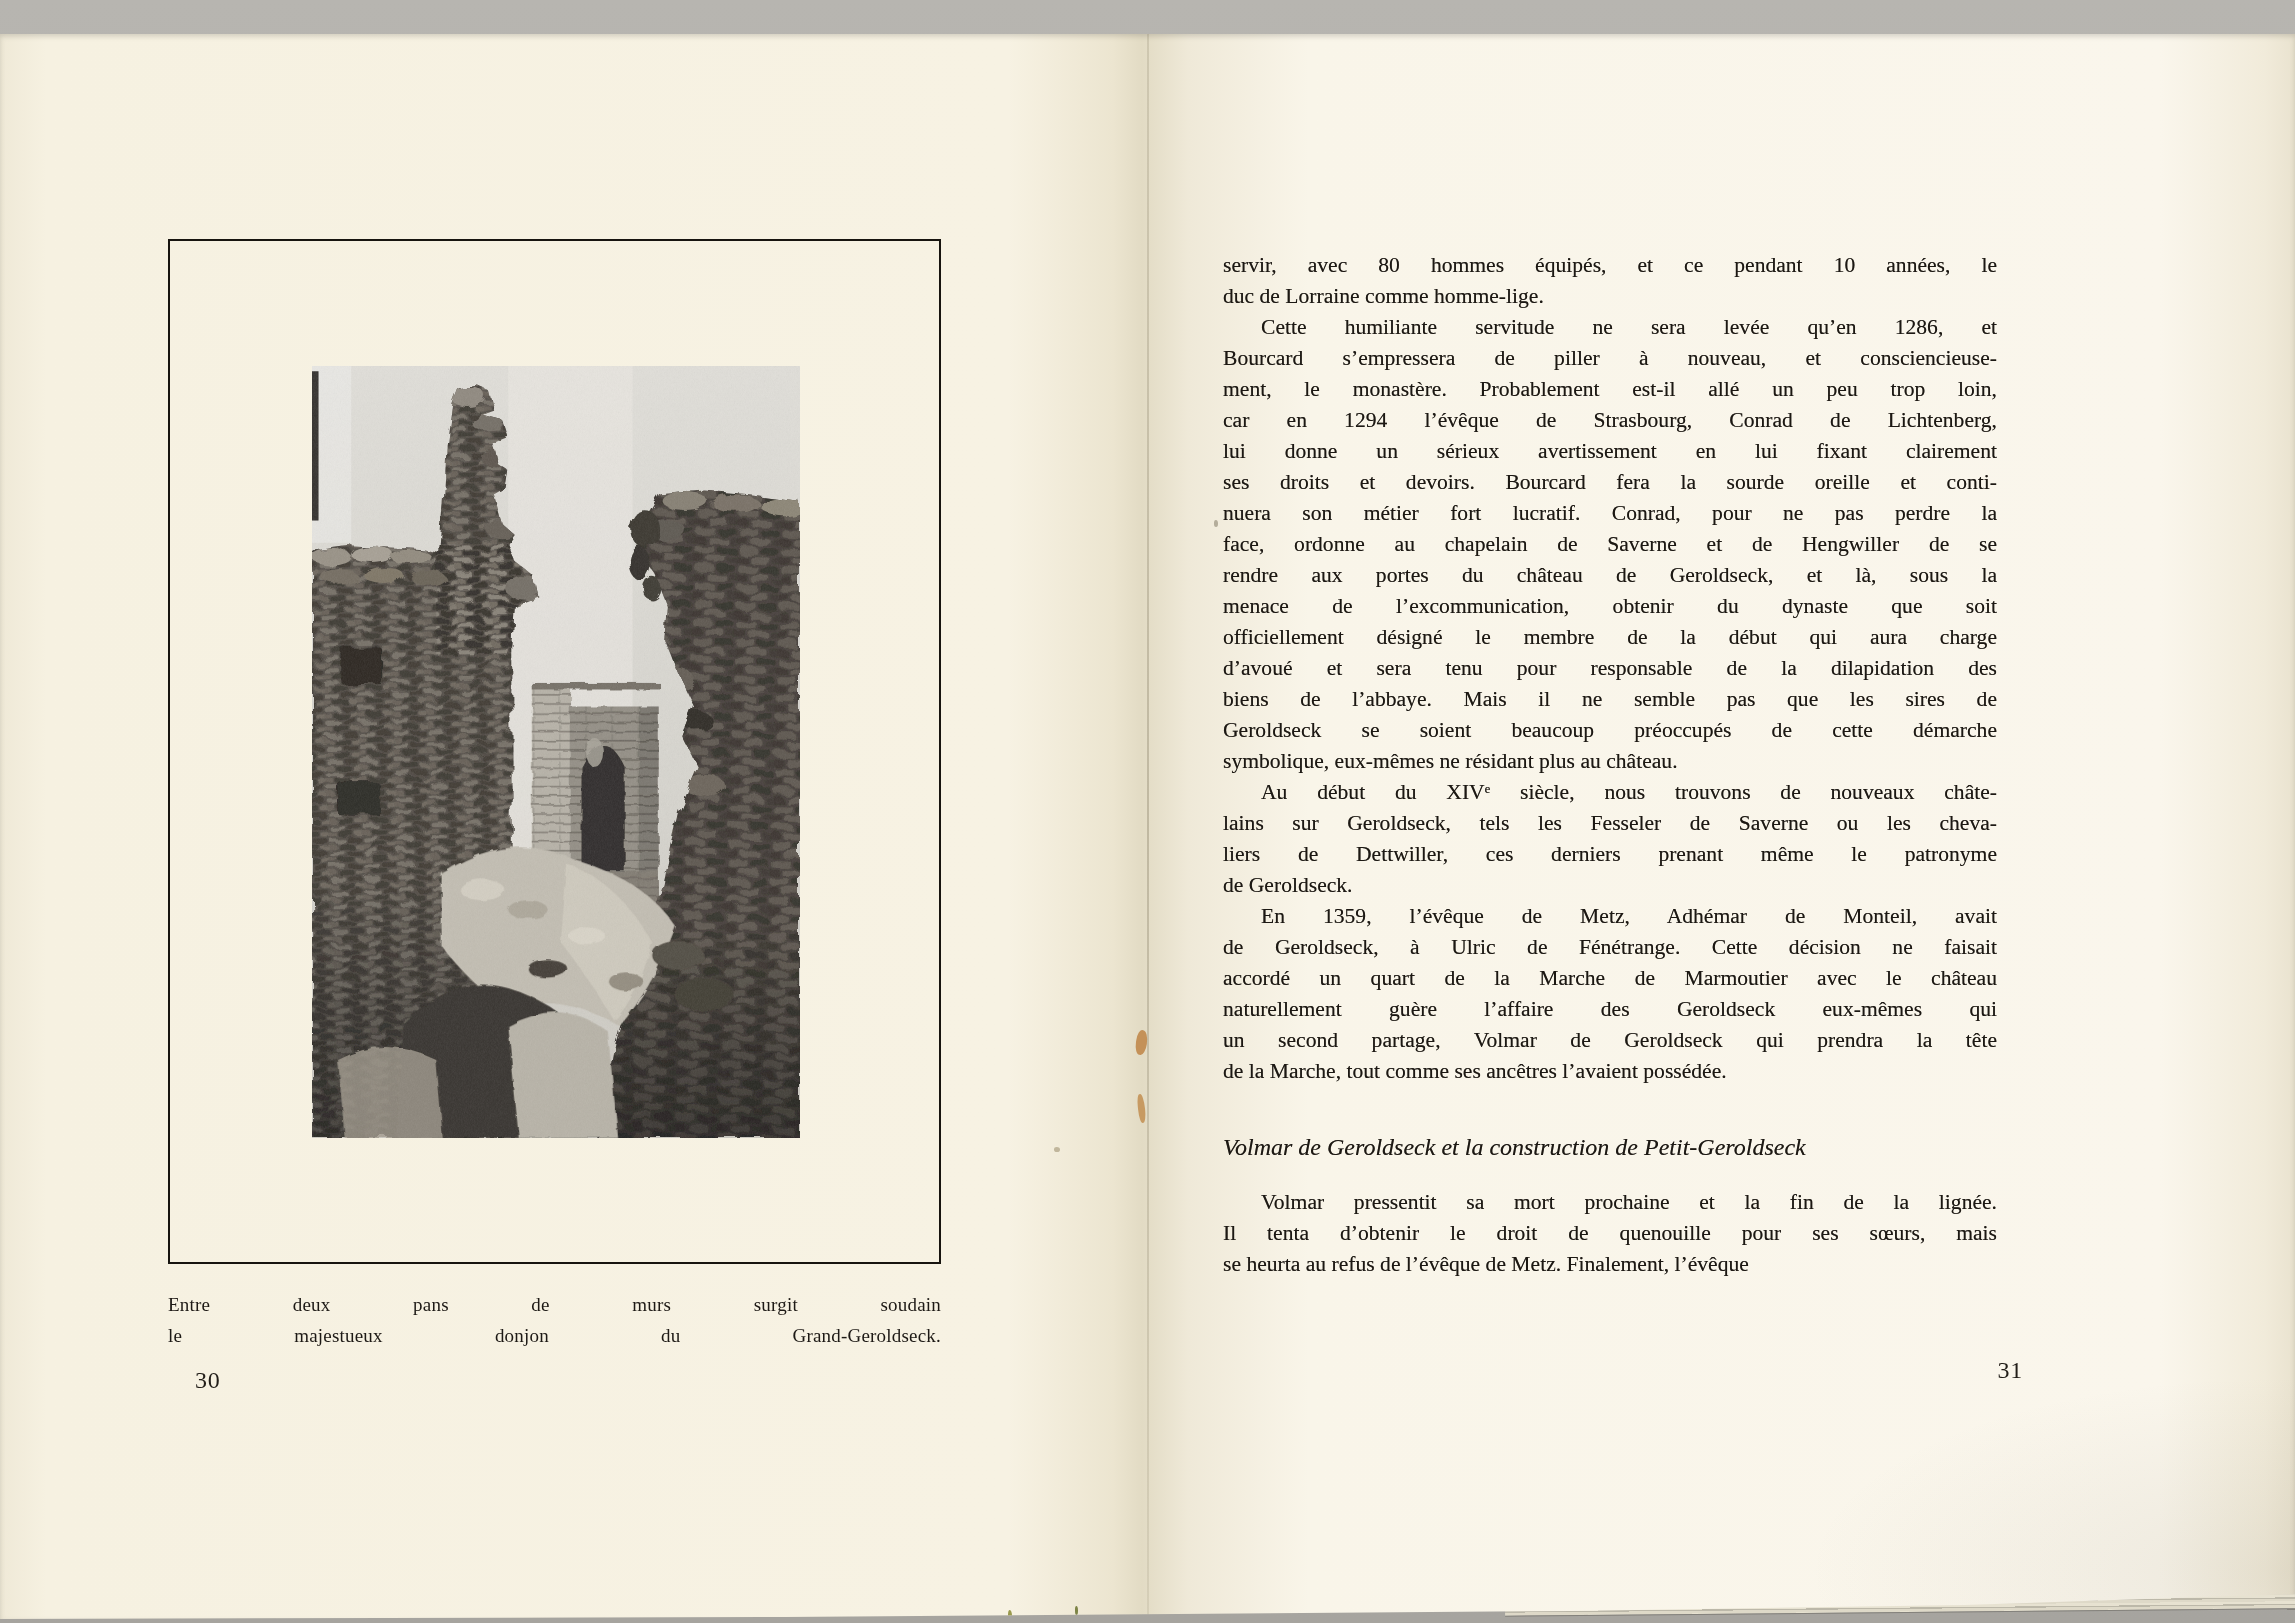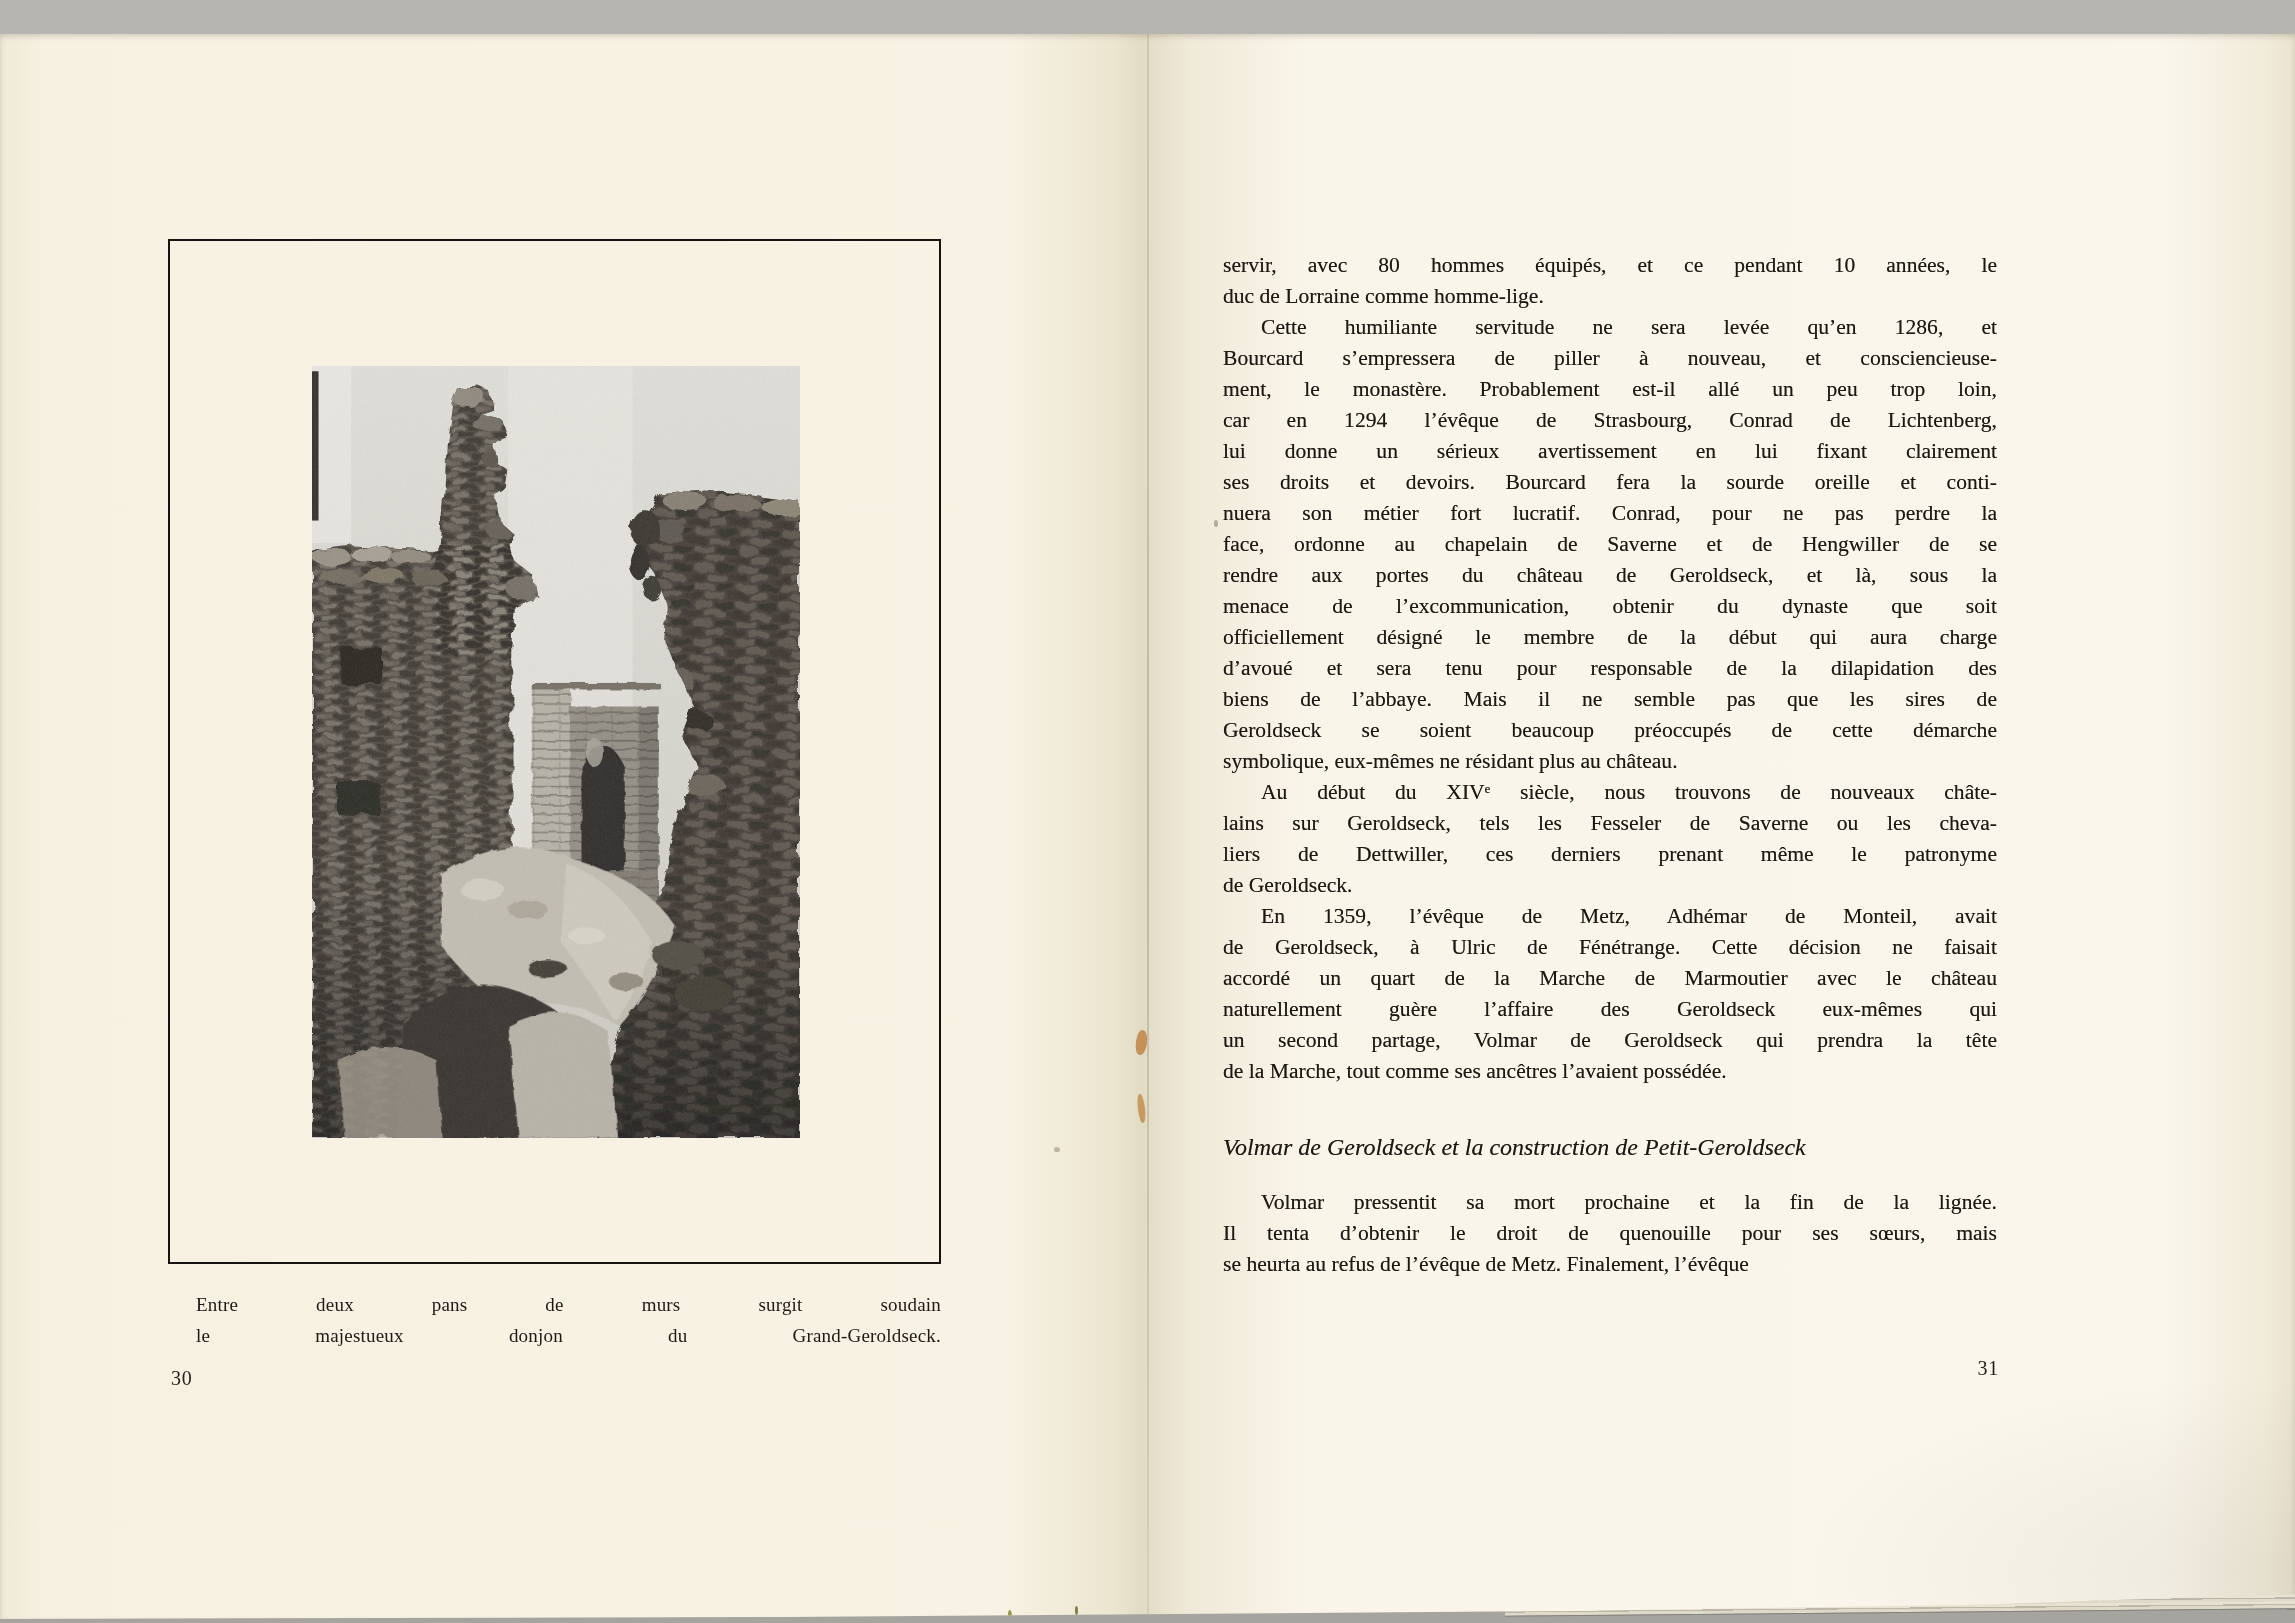--- a/index.html
+++ b/index.html
@@ -19,22 +19,22 @@
         box-shadow:0 -2px 0 rgba(82,79,73,.55), inset 0 2.6px 5.2px rgba(105,100,88,.25);
         clip-path:polygon(0px 0px,2295px 0px,2295px 1560px,1964px 1571px,1571px 1577px,785px 1583px,0px 1585px);}
   .fold-crease{position:absolute;left:1147px;top:0;width:2px;height:100%;
         background:linear-gradient(180deg,rgba(110,100,75,.18),rgba(110,100,75,.30),rgba(110,100,75,.12));}
   
   .photo-frame{position:absolute;left:168px;top:205px;width:773px;height:1025px;
         border:2px solid #17140f;box-sizing:border-box;}
   .ruins-svg{position:absolute;left:142px;top:125px;width:488px;height:772px;display:block;}
   .caption{position:absolute;left:168px;top:1255px;width:773px;
         font-size:19px;line-height:31px;color:#1d1915;letter-spacing:0.2px;}
-  .caption .tline{text-align:center;margin-left:28px;}
-  .pageno{position:absolute;font-size:20px;color:#221e19;letter-spacing:0.7px;}
+  .caption .tline{text-align:center;}
+  .pageno{position:absolute;font-size:24px;color:#221e19;letter-spacing:0.7px;margin-left:24px;}
   .pageno.left{left:171px;top:1333px;}
   .pageno.right{left:1225px;top:1323px;width:774px;text-align:right;}
   
   .textcol{position:absolute;left:1223px;top:216px;width:774px;
         font-size:21.6px;line-height:31px;color:#1c1813;
         text-shadow:0 0 0.3px rgba(28,24,19,.55);font-family:Liberation Serif, serif;}
   .tline{text-align:justify;text-align-last:justify;}
   .tline.plast{text-align-last:left;}
   .tline.pfirst.ind{text-indent:38px;}
   .heading{margin-top:45px;margin-bottom:24px;font-style:italic;font-size:24px;line-height:31px;}

